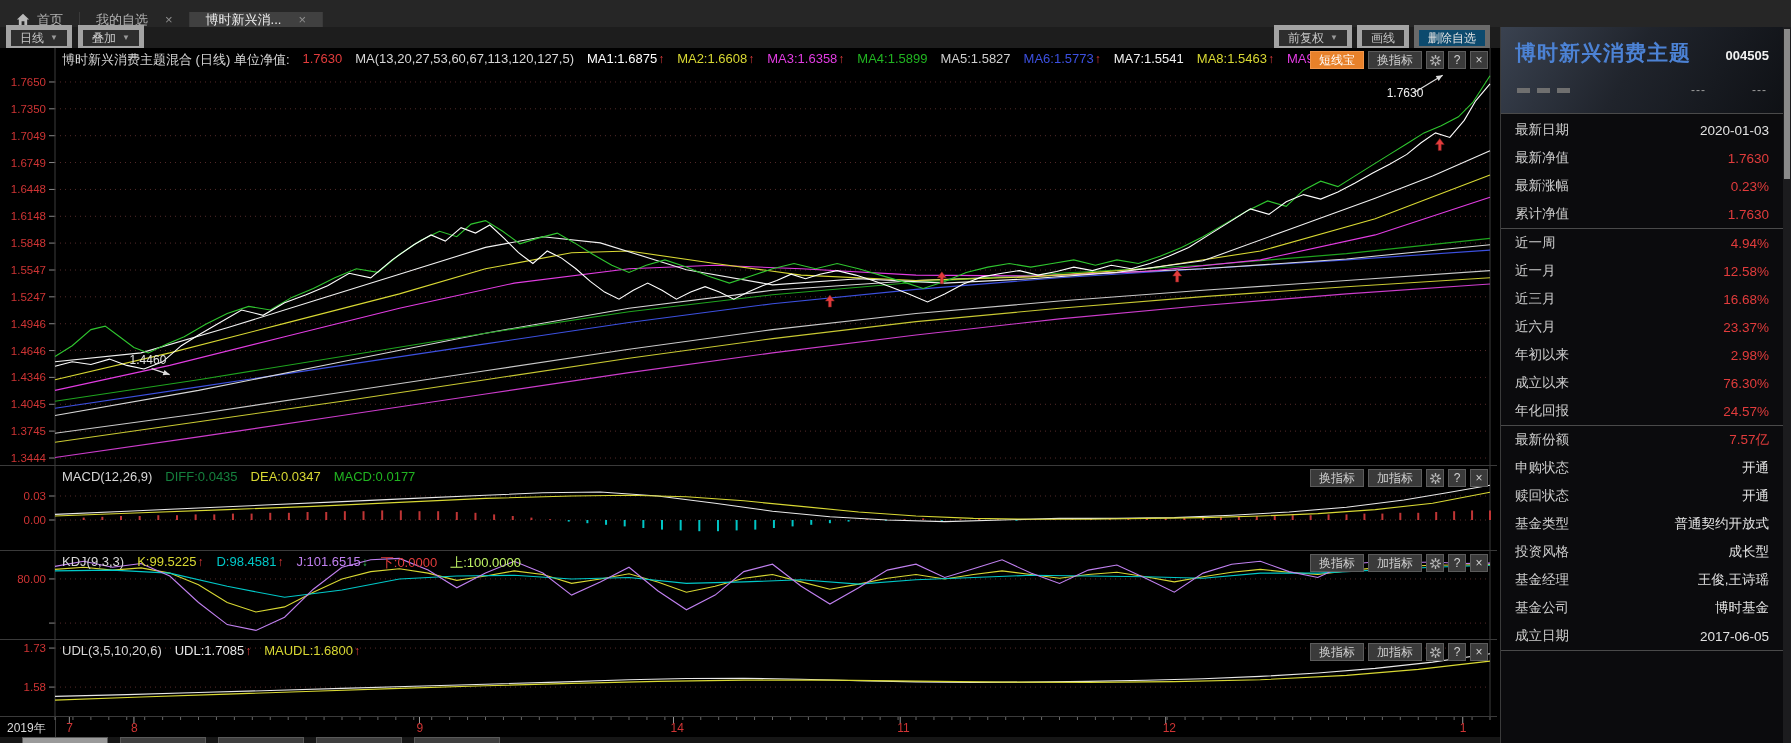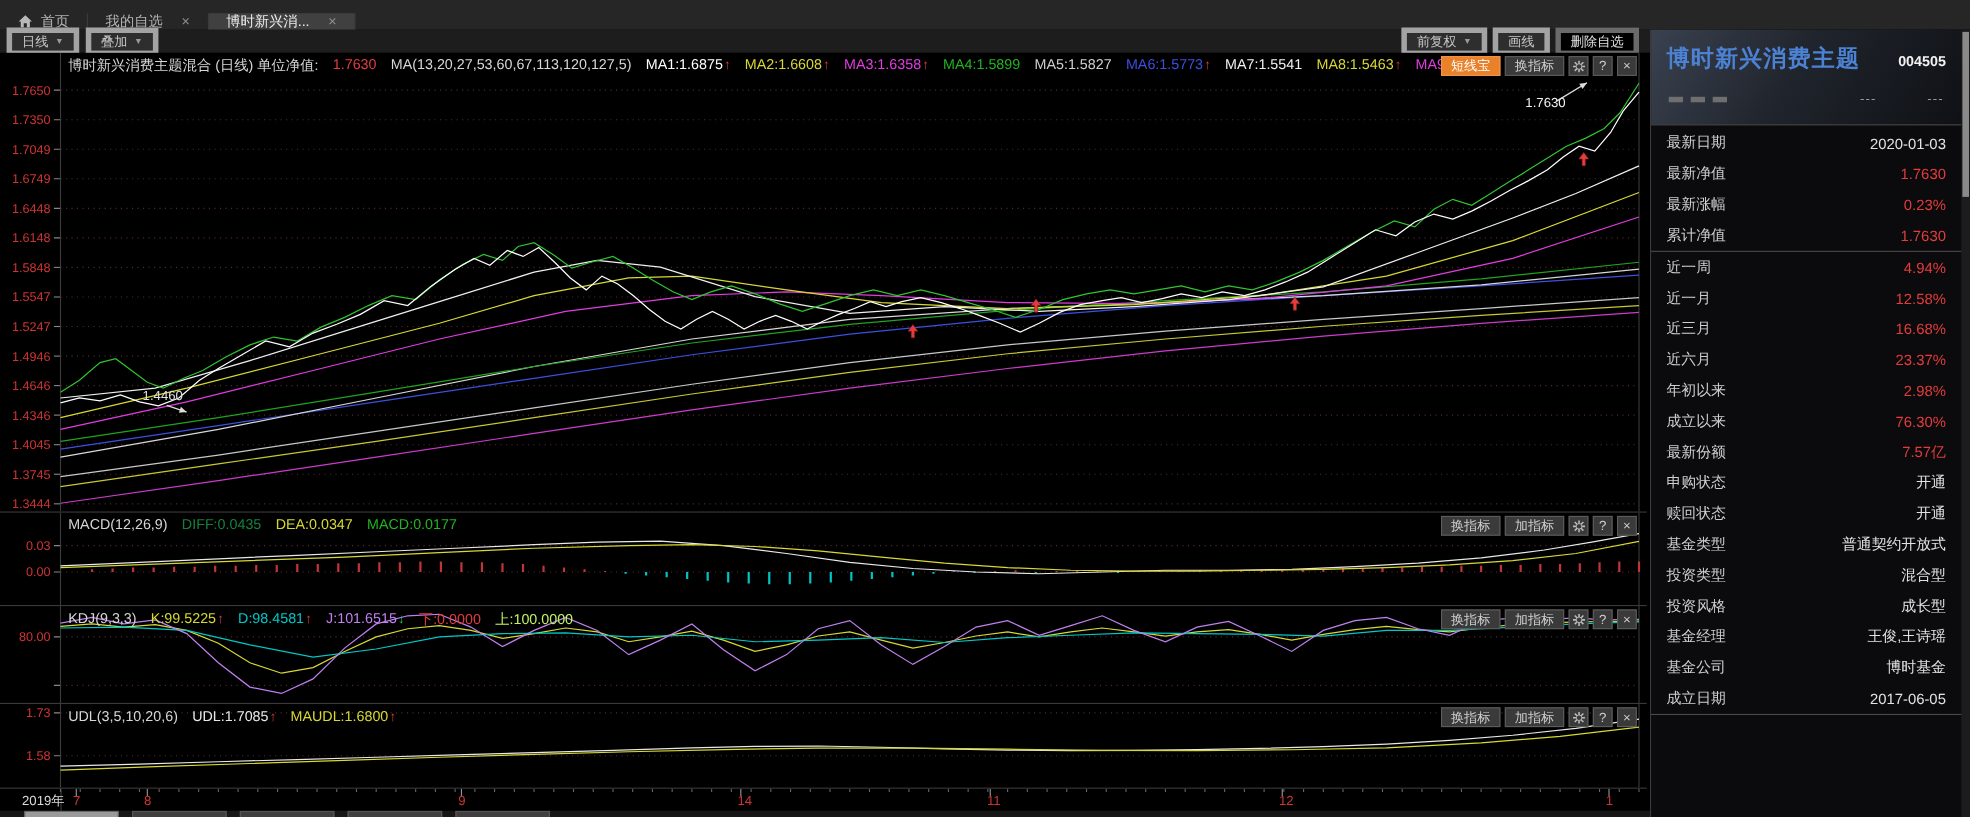--- a/index.html
+++ b/index.html
@@ -12,21 +12,21 @@
        border-right:1px solid #3a3a3a;cursor:default;margin-top:12px;}
   .tab.active{background:#404040;color:#ececec;}
   .tab .close{color:#8f8f8f;font-size:13px;margin-left:10px;}
   
   .toolbar{position:absolute;top:27px;left:0;width:1500px;height:21px;background:#1d1d1d;
            display:flex;align-items:center;gap:6px;padding-left:6px;box-sizing:border-box;}
   .tbtn{display:flex;align-items:center;gap:6px;background:#2e2e2e;border:5px solid #a3a3a3;
         color:#c8c8c8;font-size:12px;padding:0 9px;height:16px;line-height:16px;}
   .tbtn .caret{font-size:8px;color:#9a9a9a;}
   .toolbar-right{margin-left:auto;display:flex;gap:5px;padding-right:10px;}
-  .tbtn.filled{background:#000000;border-color:#6a6a6a;color:#e2e2e2;}
+  .tbtn.filled{background:#0c4a6e;border-color:#6a6a6a;color:#e2e2e2;}
   
   .chart{position:absolute;top:48px;left:0;width:1500px;height:695px;background:#000;}
   .pane{position:absolute;left:0;width:1497px;}
   .pane-plot{position:absolute;inset:0;}
   .pane-plot svg{display:block;width:100%;height:100%;}
   .pane-main{top:0;height:417px;}
   .pane-macd{top:417px;height:85px;border-top:1px solid #3a3a3a;}
   .pane-kdj{top:502px;height:89px;border-top:1px solid #3a3a3a;}
   .pane-udl{top:591px;height:77px;border-top:1px solid #3a3a3a;}
   .pane-header{position:absolute;top:3px;left:62px;z-index:5;font-size:13px;display:flex;
@@ -34,21 +34,21 @@
   .pane-header .seg{display:inline-flex;gap:1px;align-items:baseline;}
   .pane-header .arr{font-size:12px;font-weight:bold;}
   .pane-tools{position:absolute;top:3px;right:9px;z-index:6;display:flex;gap:4px;align-items:center;}
   .ptool{background:#3a3a3a;border:1px solid #5c5c5c;color:#d0d0d0;font-size:12px;
          padding:0 8px;height:16px;line-height:16px;}
   .ptool.icon{width:16px;padding:0;text-align:center;display:flex;align-items:center;justify-content:center;}
   .ptool.orange{background:#e8812a;border-color:#f2964a;color:#fff;}
   
   .xaxis{position:absolute;top:668px;left:0;width:1497px;height:21px;border-top:1px solid #3a3a3a;
          border-bottom:1px solid #3a3a3a;background:#000;}
-  .xaxis .year{position:absolute;left:20px;top:3px;color:#dadada;font-size:12px;z-index:3;}
+  .xaxis .year{position:absolute;left:7px;top:3px;color:#dadada;font-size:12px;z-index:3;}
   .xaxis .ycell{position:absolute;left:0;top:0;width:55px;height:21px;border-right:1px solid #3c3c3c;}
   .xaxis .month{position:absolute;top:4px;color:#cf3434;font-size:12px;z-index:3;}
   .xaxis svg{position:absolute;inset:0;}
   
   .bottomtabs{position:absolute;top:689px;left:0;width:1497px;height:6px;background:#161616;
               display:flex;gap:12px;padding-left:22px;overflow:hidden;}
   .bottomtabs .bt{width:86px;height:14px;background:#3f3f3f;border:1px solid #5a5a5a;box-sizing:border-box;}
   .bottomtabs .bt.light{background:#9a9a9a;}
   
   .sidebar{position:absolute;top:27px;left:1500px;width:291px;height:716px;background:#0b0b0d;
@@ -650,39 +650,39 @@
           <span class="svalue red">23.37%</span>
         </div>
         <div class="srow">
           <span class="slabel">年初以来</span>
           <span class="svalue red">2.98%</span>
         </div>
         <div class="srow">
           <span class="slabel">成立以来</span>
           <span class="svalue red">76.30%</span>
         </div>
+        <div class="srow divided">
+          <span class="slabel">年化回报</span>
+          <span class="svalue red">24.57%</span>
+        </div>
         <div class="srow">
           <span class="slabel">最新份额</span>
           <span class="svalue red">7.57亿</span>
         </div>
         <div class="srow">
           <span class="slabel">申购状态</span>
           <span class="svalue">开通</span>
         </div>
         <div class="srow">
           <span class="slabel">赎回状态</span>
           <span class="svalue">开通</span>
         </div>
         <div class="srow">
           <span class="slabel">基金类型</span>
           <span class="svalue">普通契约开放式</span>
-        </div>
-        <div class="srow">
-          <span class="slabel">投资类型</span>
-          <span class="svalue">混合型</span>
         </div>
         <div class="srow">
           <span class="slabel">投资风格</span>
           <span class="svalue">成长型</span>
         </div>
         <div class="srow">
           <span class="slabel">基金经理</span>
           <span class="svalue">王俊,王诗瑶</span>
         </div>
         <div class="srow">

